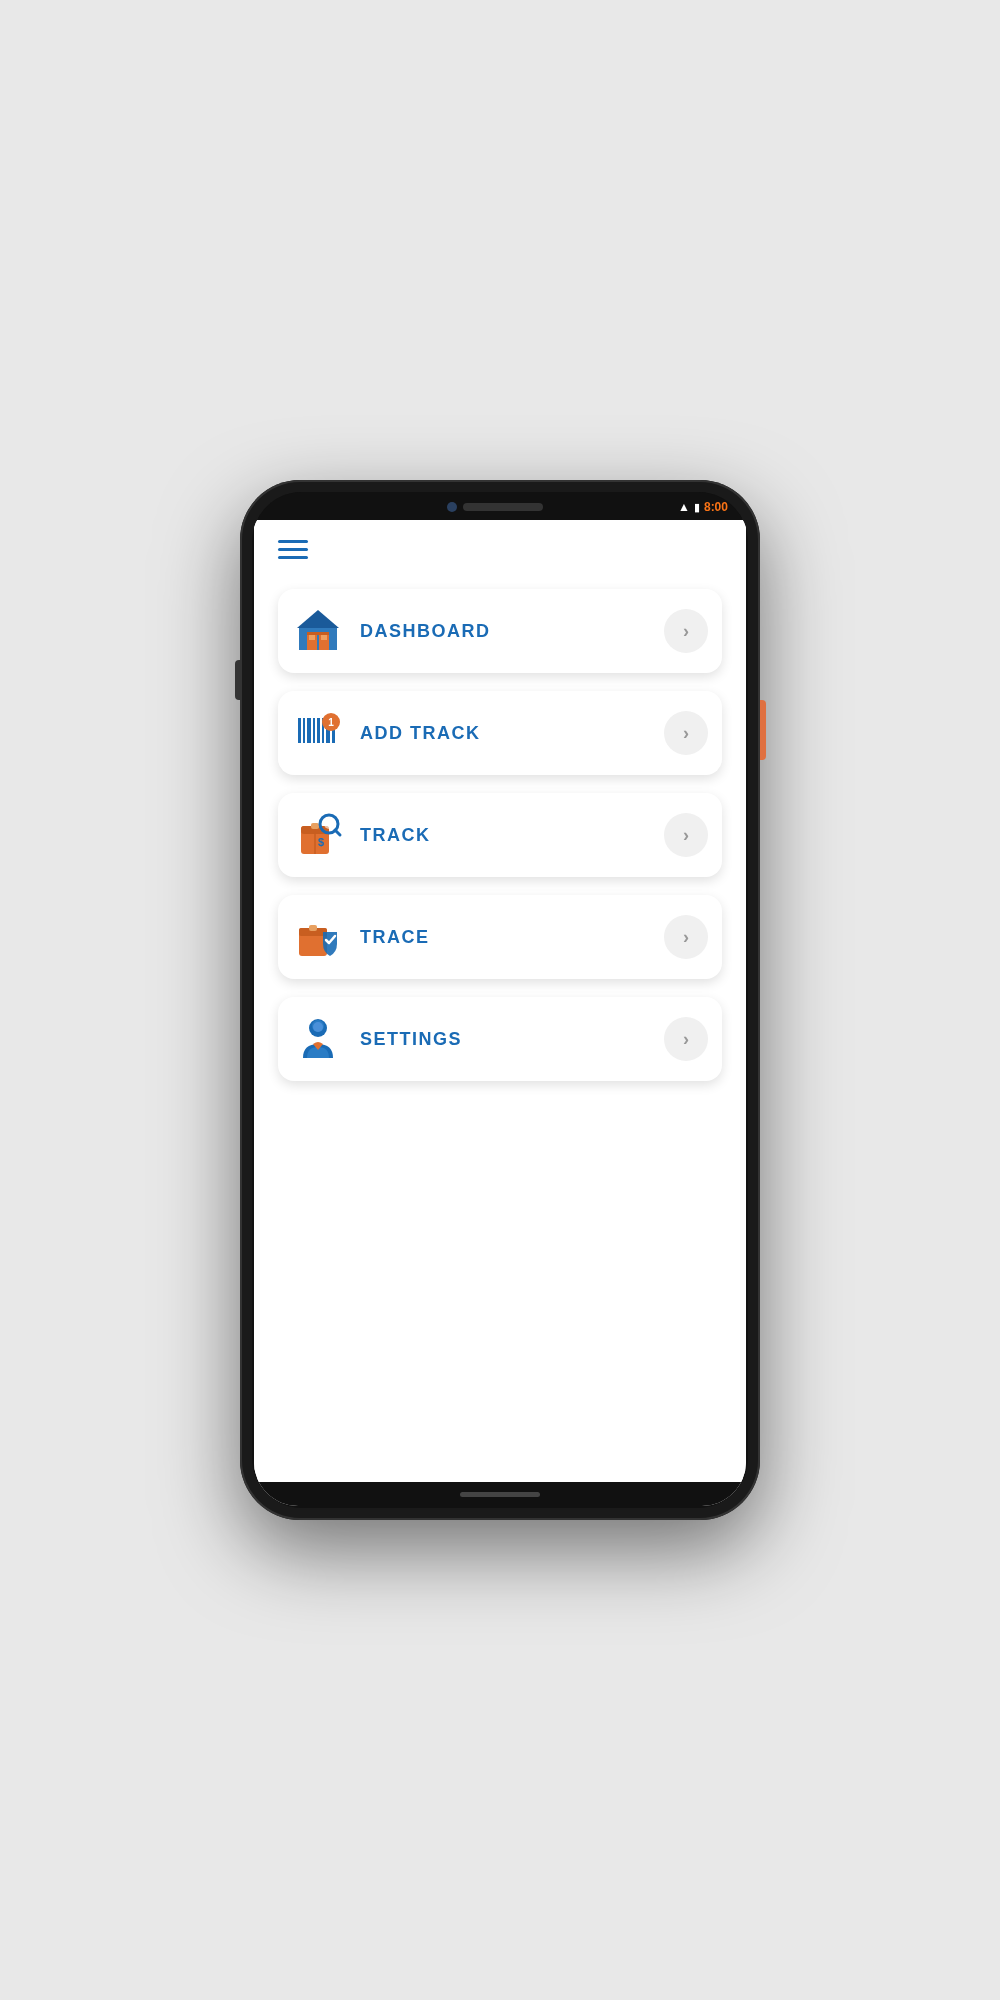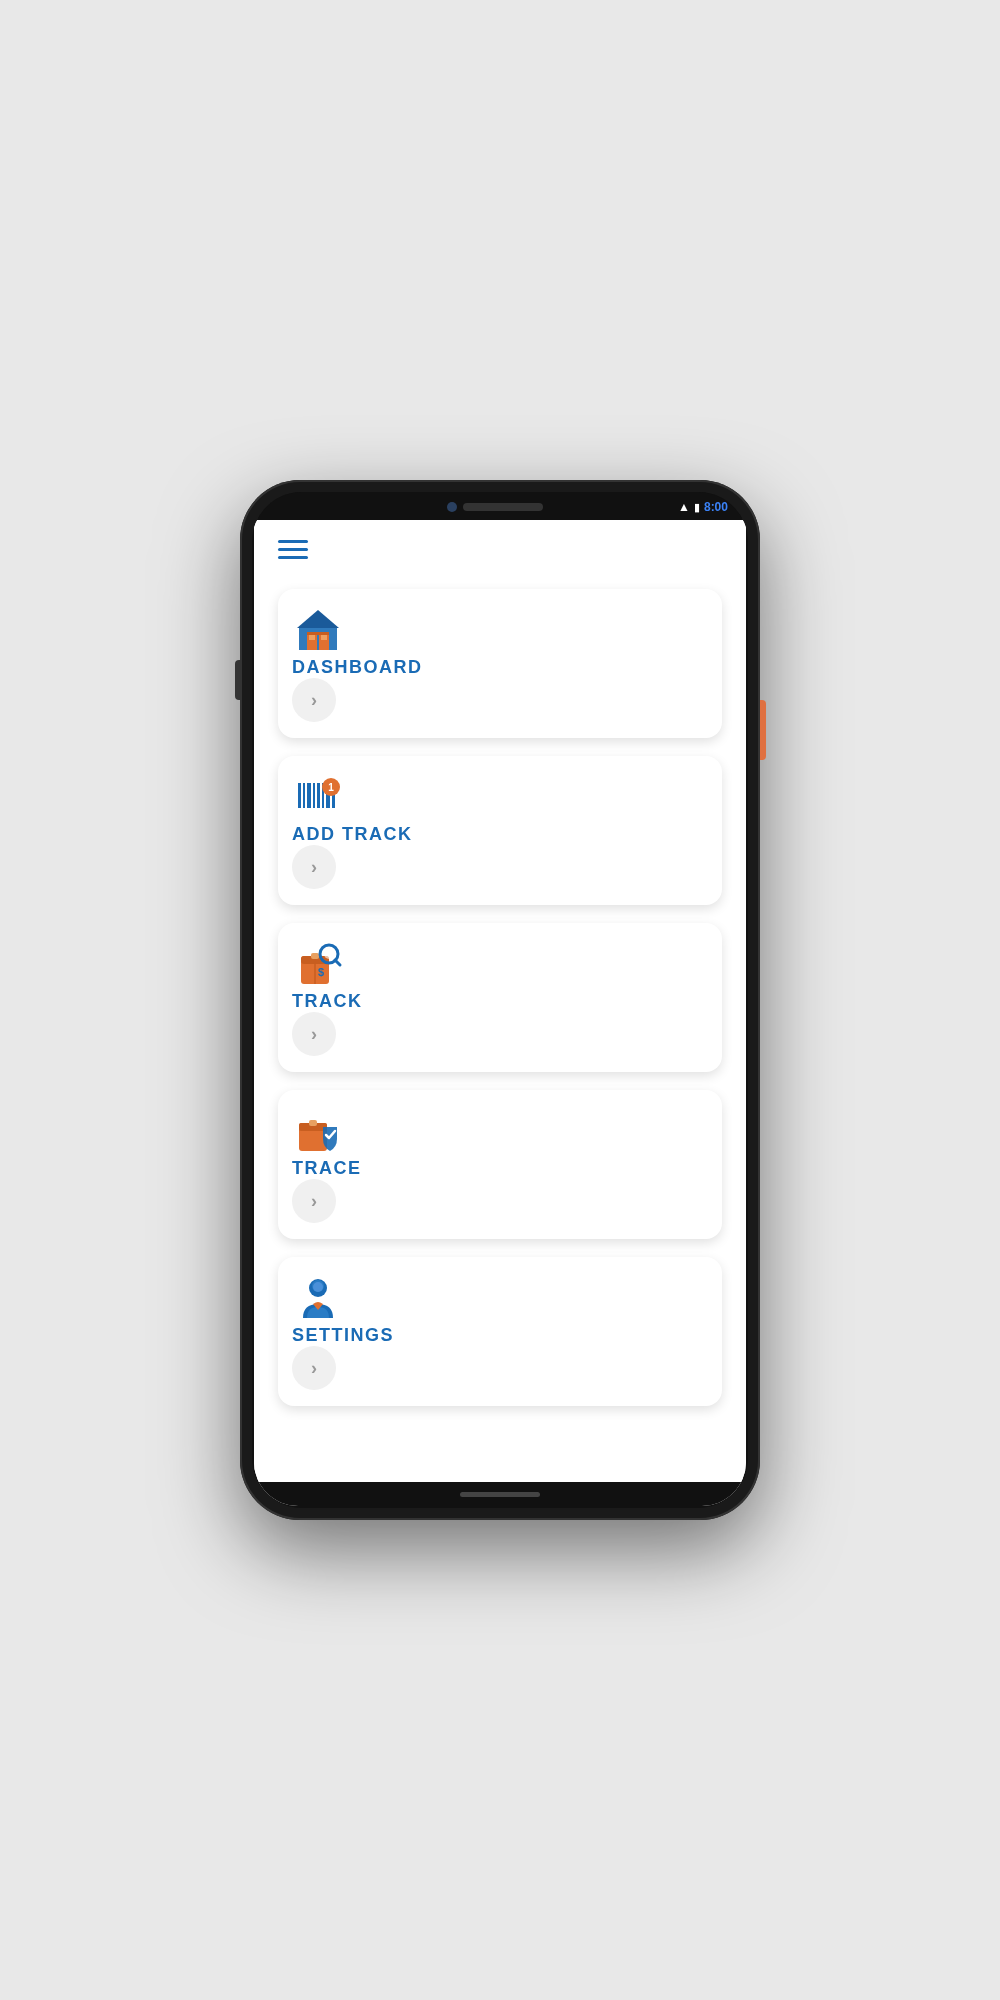--- a/index.html
+++ b/index.html
@@ -101,21 +101,21 @@
       color: white;
       font-size: 12px;
     }
 
     .battery-icon {
       color: white;
       font-size: 11px;
     }
 
     .time-text {
-      color: #3b82f6;
+      color: #f97316;
       font-size: 12px;
       font-weight: bold;
     }
 
     
     .screen {
       flex: 1;
       background: white;
       margin: 2px 2px 2px 2px;
       border-radius: 0 0 44px 44px;
@@ -156,24 +156,24 @@
       flex-direction: column;
       gap: 18px;
       margin-top: 10px;
     }
 
     .menu-item {
       background: white;
       border-radius: 16px;
       box-shadow: 0 4px 12px rgba(0,0,0,0.12);
       display: flex;
+      align-items: center;
       padding: 16px 14px;
       cursor: pointer;
       position: relative;
-      flex-direction: column;
     }
 
     .menu-icon {
       width: 52px;
       height: 52px;
       margin-right: 16px;
       flex-shrink: 0;
       display: flex;
       align-items: center;
       justify-content: center;

